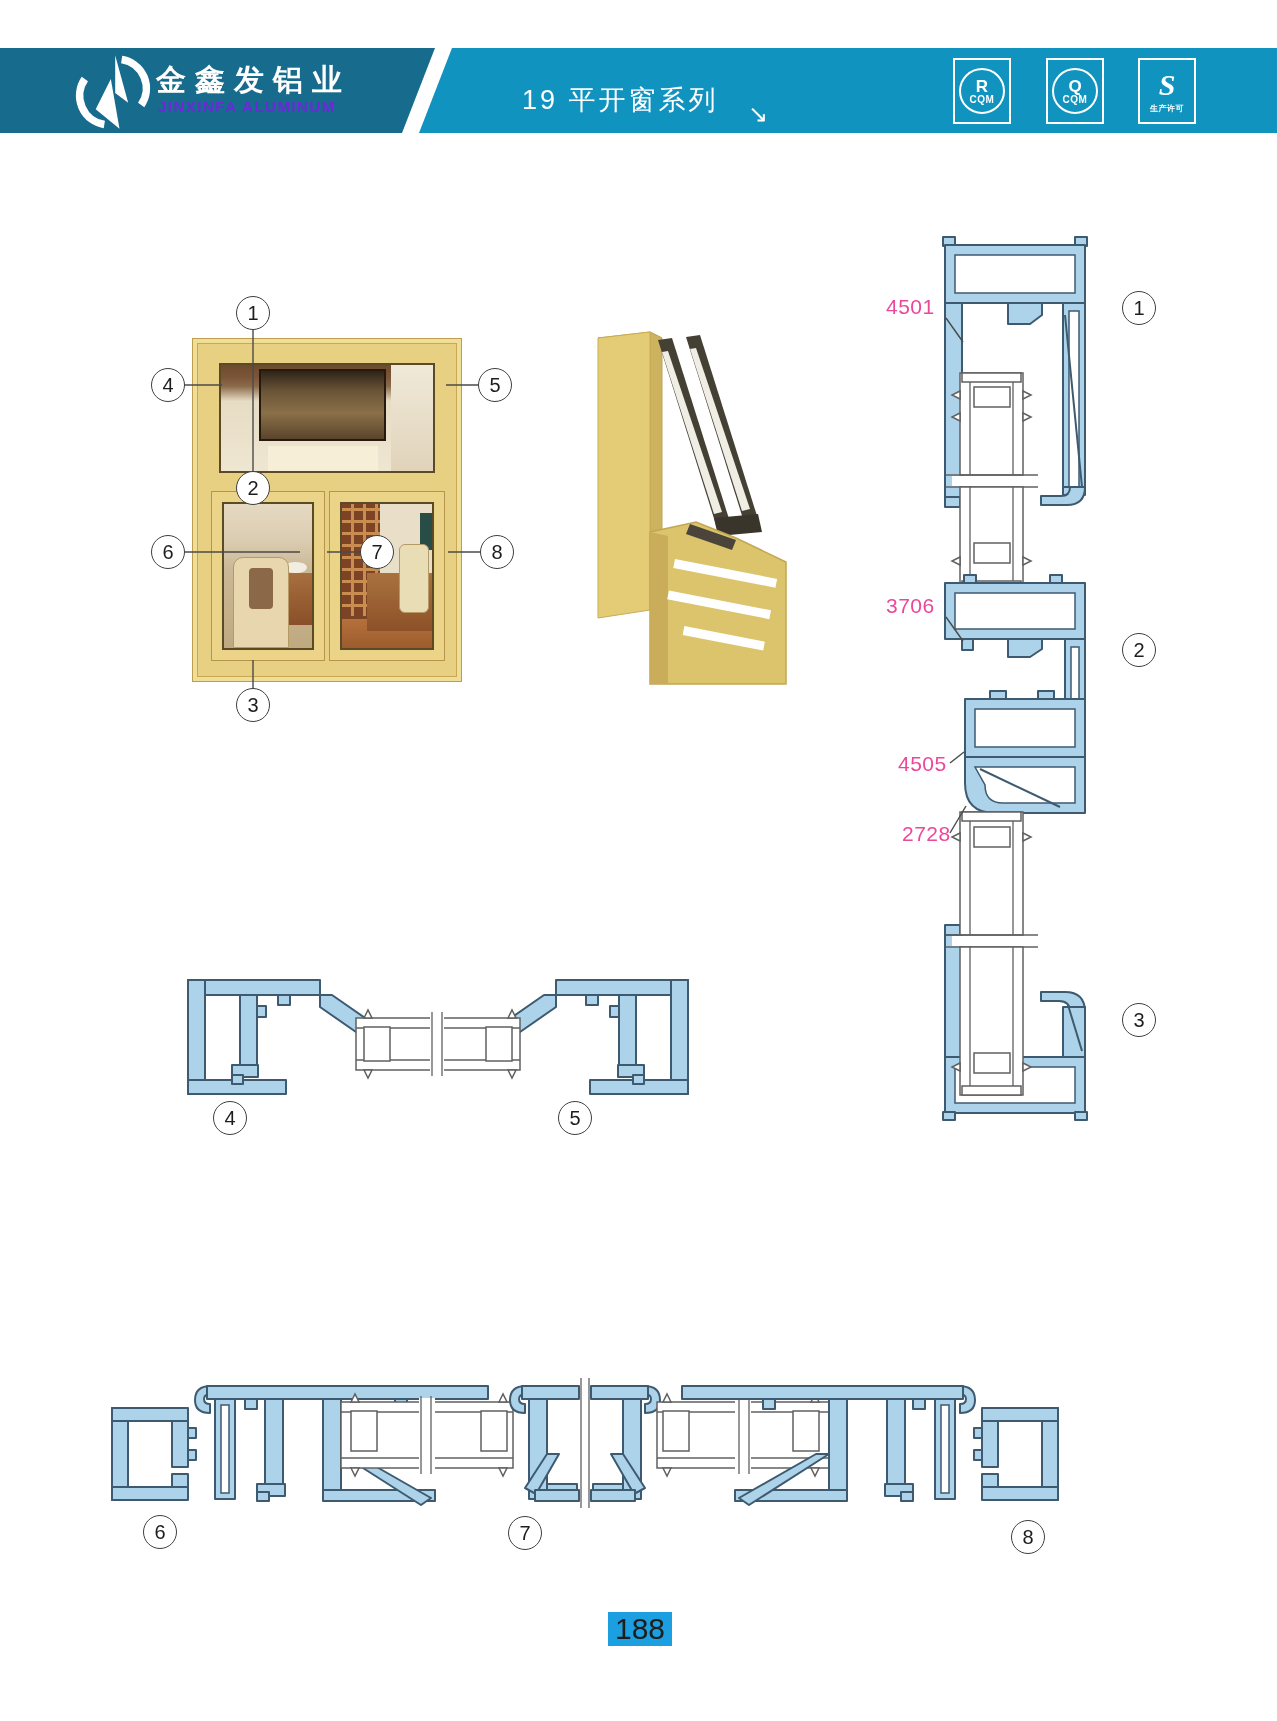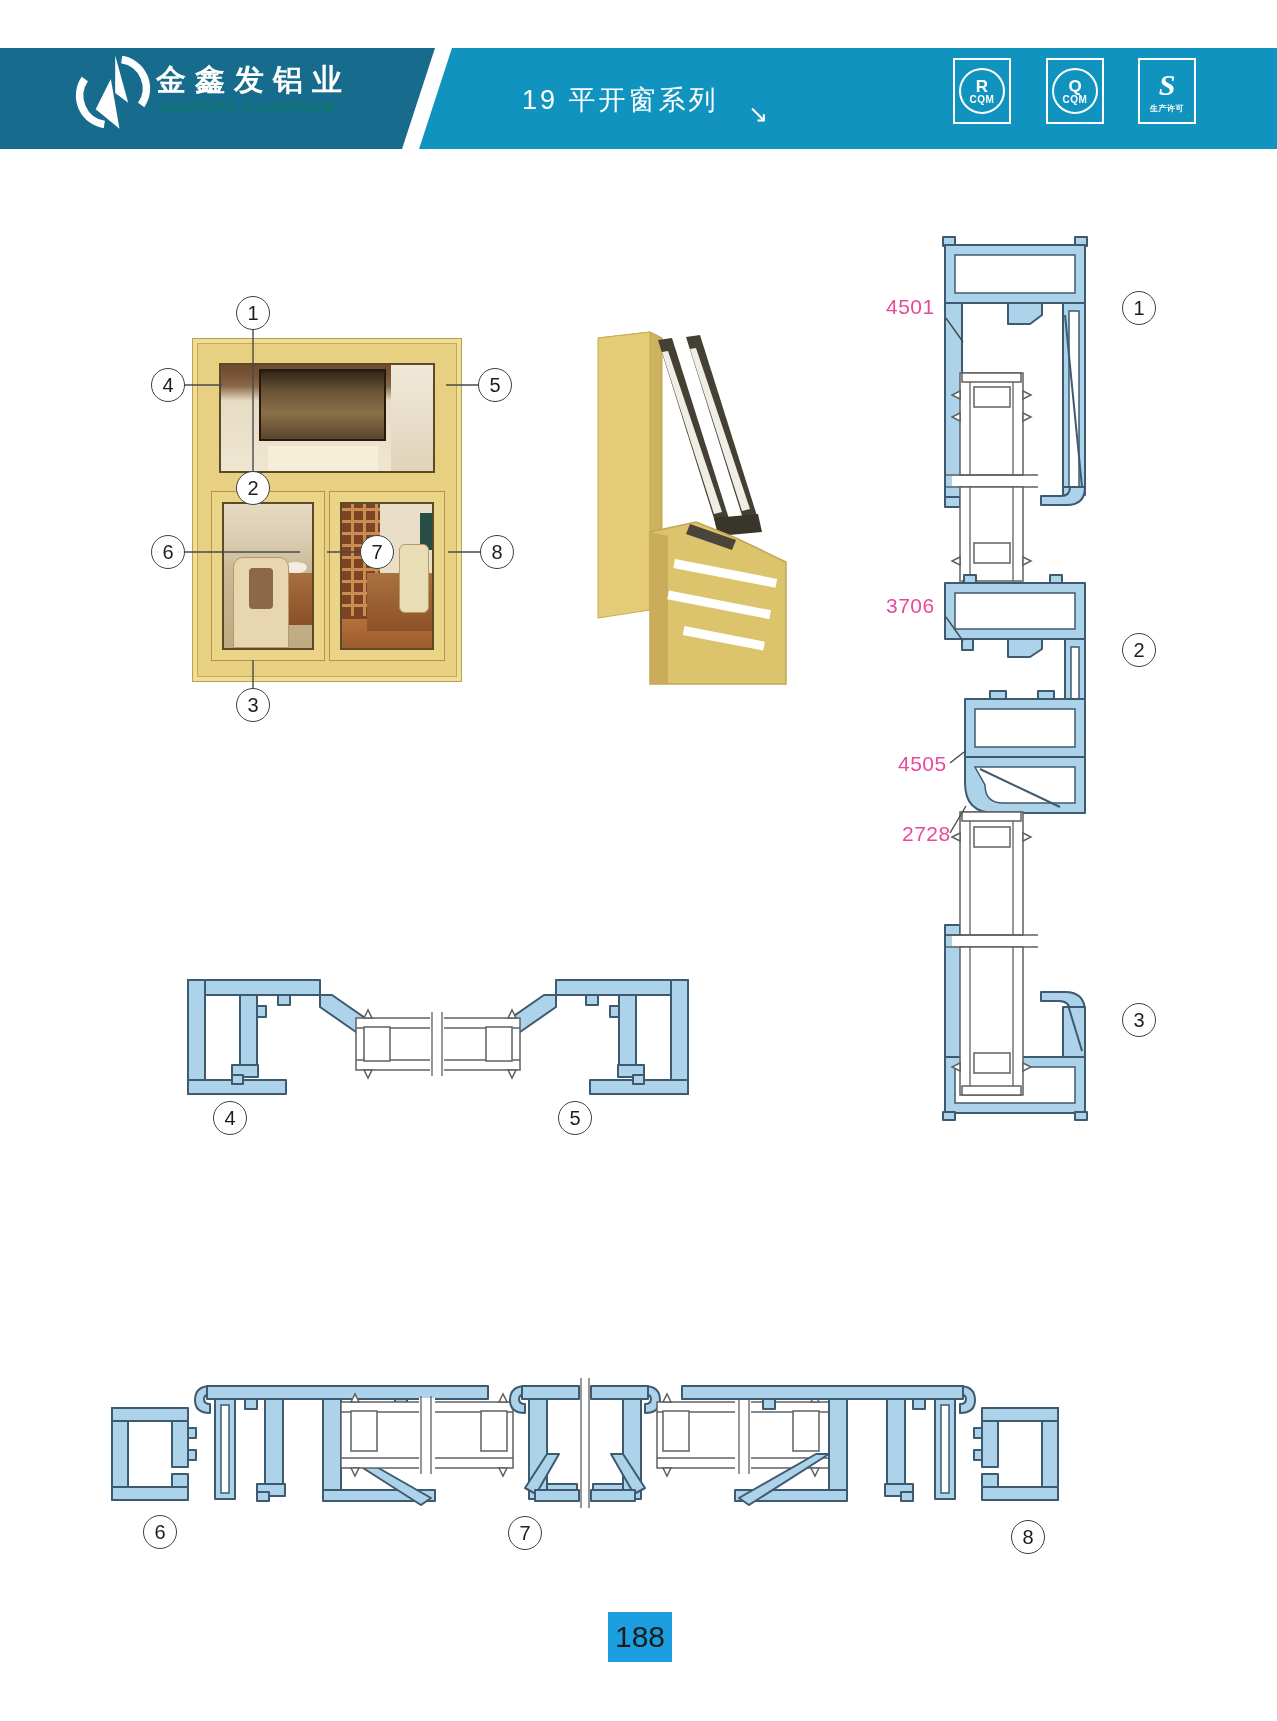--- a/index.html
+++ b/index.html
@@ -1,27 +1,27 @@
 <!DOCTYPE html>
 <html><head>
 <meta charset="utf-8">
 <style>
   html,body{margin:0;padding:0;background:#888;}
   .page{position:relative;width:1277px;height:1721px;background:#fff;overflow:hidden;
         font-family:"Liberation Sans",sans-serif;margin:0 auto;}
   
-  .band{position:absolute;left:0;top:48px;width:1277px;height:101px;}
+  .band{position:absolute;left:0;top:48px;width:1277px;height:85px;}
   .band-left{position:absolute;inset:0;background:#176B8C;
              clip-path:polygon(0 0,435px 0,402px 100%,0 100%);}
   .band-right{position:absolute;inset:0;background:#1193BF;
              clip-path:polygon(452px 0,100% 0,100% 100%,419px 100%);}
   .logo-svg{position:absolute;left:74px;top:2px;}
   .co-cn{position:absolute;left:156px;top:12px;color:#fff;font-size:30px;font-weight:bold;
          letter-spacing:9px;white-space:nowrap;}
-  .co-en{position:absolute;left:158px;top:50px;color:#0f766e;font-size:15px;font-weight:bold;
+  .co-en{position:absolute;left:158px;top:50px;color:#6d28d9;font-size:15px;font-weight:bold;
          letter-spacing:1.5px;white-space:nowrap;}
   .series-title{position:absolute;left:522px;top:34px;color:#fff;font-size:27px;
          letter-spacing:3px;white-space:nowrap;}
   .dl-arrow{position:absolute;left:748px;top:52px;color:#fff;font-size:24px;font-weight:200;}
   .badge{position:absolute;top:10px;width:54px;height:62px;border:2px solid #fff;
          display:flex;flex-direction:column;align-items:center;justify-content:center;color:#fff;}
   .badge .circ{width:42px;height:42px;border:2px solid #fff;border-radius:50%;
          display:flex;flex-direction:column;align-items:center;justify-content:center;line-height:1;}
   .badge .letter{font-size:17px;font-weight:bold;}
   .badge .sub{font-size:10px;font-weight:bold;letter-spacing:0.5px;}
@@ -68,21 +68,21 @@
   .g{fill:#fff;stroke:#606060;stroke-width:1.5;}
   .gl{stroke:#606060;stroke-width:1.3;fill:none;}
   .gw{fill:#fff;stroke:none;}
   .dk{stroke:#3E5A70;stroke-width:2;fill:none;}
   
   .callout{position:absolute;width:32px;height:32px;border:1.6px solid #3f3f3f;border-radius:50%;
       background:#fff;display:flex;align-items:center;justify-content:center;
       font-size:20px;color:#1d1d1d;transform:translate(-50%,-50%);z-index:5;}
   .plabel{position:absolute;font-size:21px;color:#ec4899;letter-spacing:0.5px;z-index:5;}
   .leaders{left:0;top:0;z-index:4;pointer-events:none;}
-  .pagenum{position:absolute;left:608px;top:1612px;width:64px;height:50px;background:#1C9FE0;
+  .pagenum{position:absolute;left:608px;top:1612px;width:64px;height:34px;background:#1C9FE0;
       display:flex;align-items:center;justify-content:center;font-size:30px;color:#1d1d1b;}
 </style>
 </head>
 <body>
 
 <div class="page">
 
   <div class="band">
     <div class="band-left"></div>
     <div class="band-right"></div>

